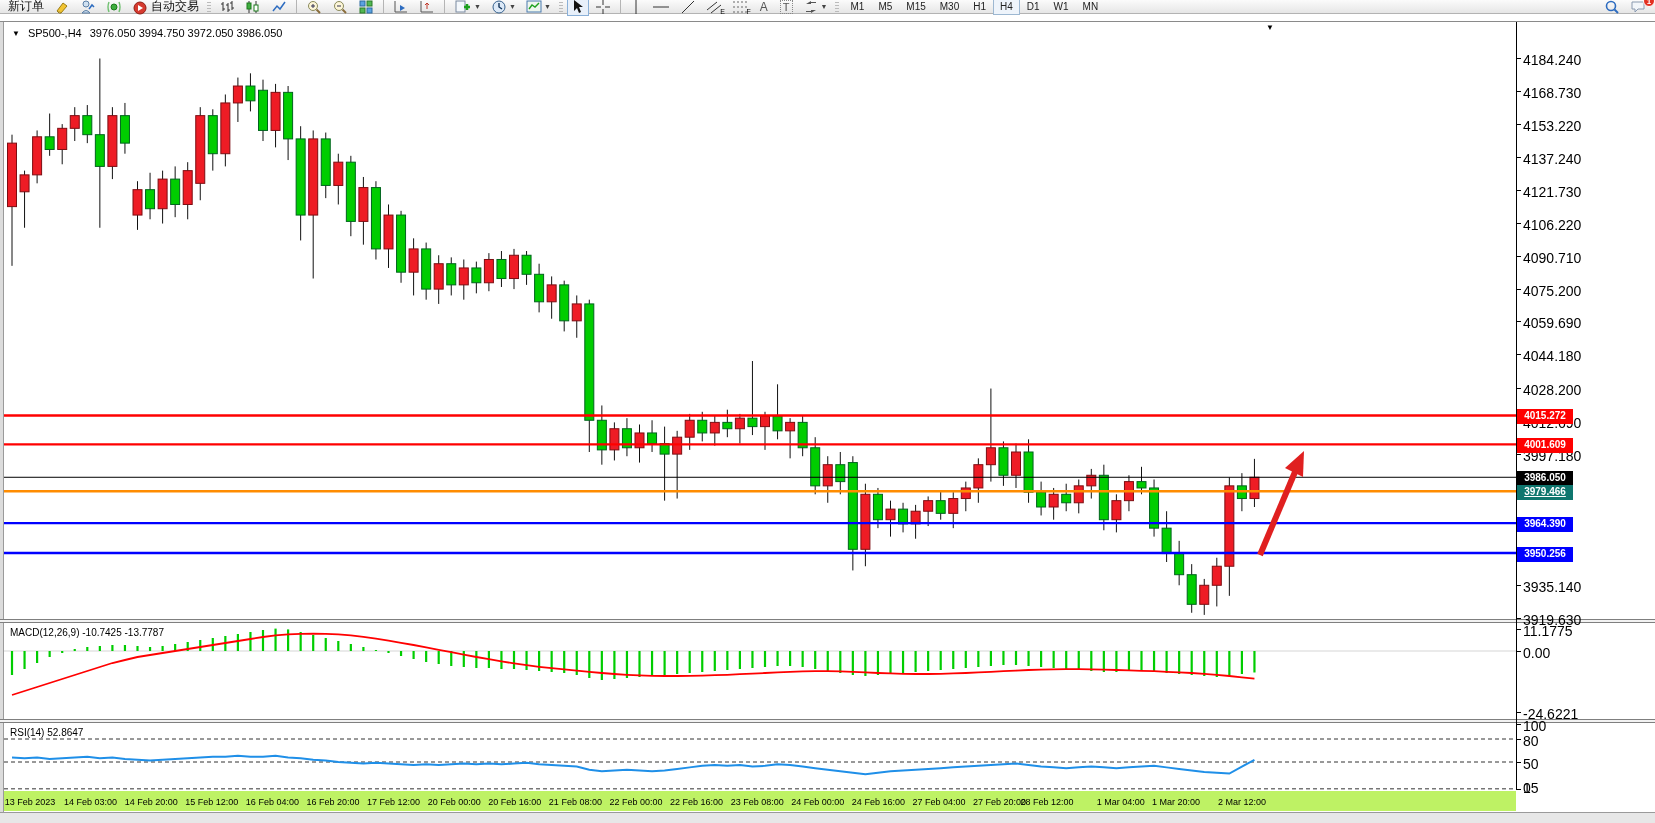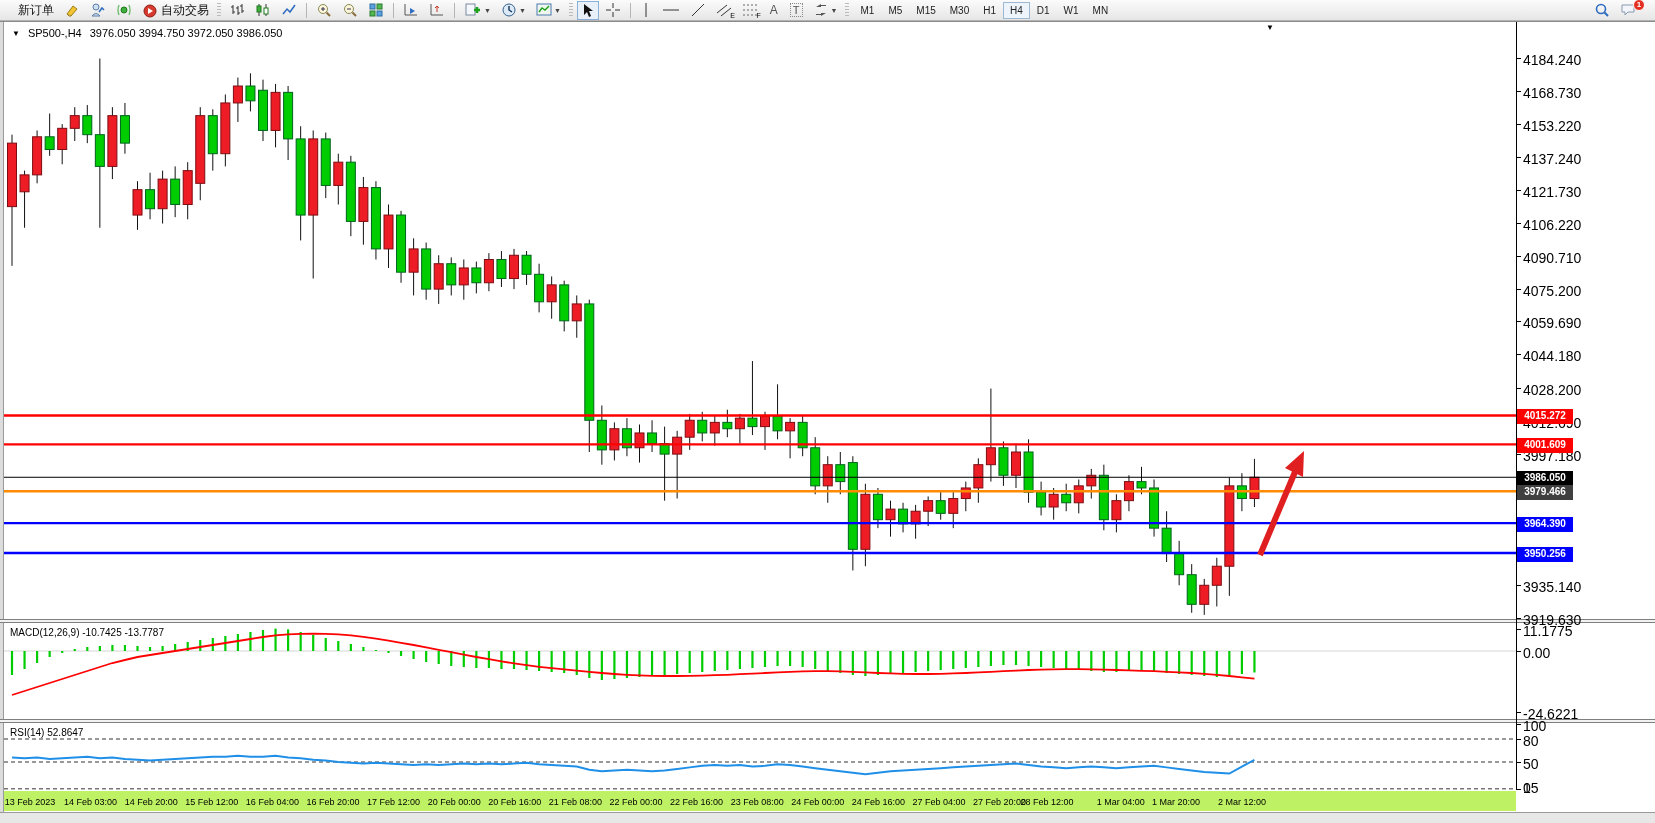--- a/index.html
+++ b/index.html
@@ -1,23 +1,23 @@
 <!DOCTYPE html>
 <html><head>
 <meta charset="utf-8">
 <style>
   * { margin:0; padding:0; box-sizing:border-box; }
   html,body { width:1655px; height:823px; overflow:hidden; }
   body { font-family:"Liberation Sans","DejaVu Sans",sans-serif; background:#ececec; }
   #app { position:relative; width:1655px; height:823px; background:#ffffff; }
 
   
-  .toolbar { position:absolute; left:0; top:0; width:1655px; height:21px;
+  .toolbar { position:absolute; left:0; top:0; width:1655px; height:14px;
     background:linear-gradient(#fbfbfb,#e6e6e6); border-bottom:1px solid #b3b3b3;
-    display:flex; align-items:center; padding:0 14px; gap:2px; }
+    display:flex; align-items:center; padding:0 4px; gap:2px; }
   .tbtn { height:19px; min-width:20px; display:flex; align-items:center; justify-content:center;
     padding:0 3px; cursor:default; border:1px solid transparent; }
   .tbtn.active { border:1px solid #8ab0d8; background:#e8f0fa; }
   .tbtn.text { font-size:12px; color:#111; gap:3px; }
   .caret { font-size:7px; color:#444; margin-left:2px; }
   .sep { width:1px; height:15px; background:#b5b5b5; margin:0 3px; }
   .grip { width:4px; height:15px; margin:0 2px;
     background:repeating-linear-gradient(#bbb 0 1px, transparent 1px 3px); }
   .tf { font-size:10px; color:#222; padding:2px 6px; border:1px solid transparent; }
   .tf.active { border:1px solid #9db8d2; background:#eef4fb; }
@@ -831,21 +831,21 @@
       <div class="tick-label" style="top: 414.921px;">4012.690</div>
       <div class="tick-dash" style="top: 453.732px;"></div>
       <div class="tick-label" style="top: 447.732px;">3997.180</div>
       <div class="tick-dash" style="top: 584.978px;"></div>
       <div class="tick-label" style="top: 578.978px;">3935.140</div>
       <div class="tick-dash" style="top: 617.789px;"></div>
       <div class="tick-label" style="top: 611.789px;">3919.630</div>
       <div class="price-tag" style="top: 408.959px; background: rgb(255, 0, 0);">4015.272</div>
       <div class="price-tag" style="top: 437.863px; background: rgb(255, 0, 0);">4001.609</div>
       <div class="price-tag" style="top: 470.778px; background: rgb(0, 0, 0);">3986.050</div>
-      <div class="price-tag" style="top: 484.706px; background: #404040;">3979.466</div>
+      <div class="price-tag" style="top: 484.706px; background: #0f766e; text-decoration: underline;">3979.466</div>
       <div class="price-tag" style="top: 516.6px; background: rgb(0, 0, 255);">3964.390</div>
       <div class="price-tag" style="top: 546.5px; background: rgb(0, 0, 255);">3950.256</div>
       <div class="tick-dash" style="top: 628.645px;"></div>
       <div class="tick-label" style="top: 622.645px;">11.1775</div>
       <div class="tick-dash" style="top: 651px;"></div>
       <div class="tick-label" style="top: 645px;">0.00</div>
       <div class="tick-dash" style="top: 712.021px;"></div>
       <div class="tick-label" style="top: 706.021px;">-24.6221</div>
       <div class="tick-dash" style="top: 723.666px;"></div>
       <div class="tick-label" style="top: 717.666px;">100</div>

